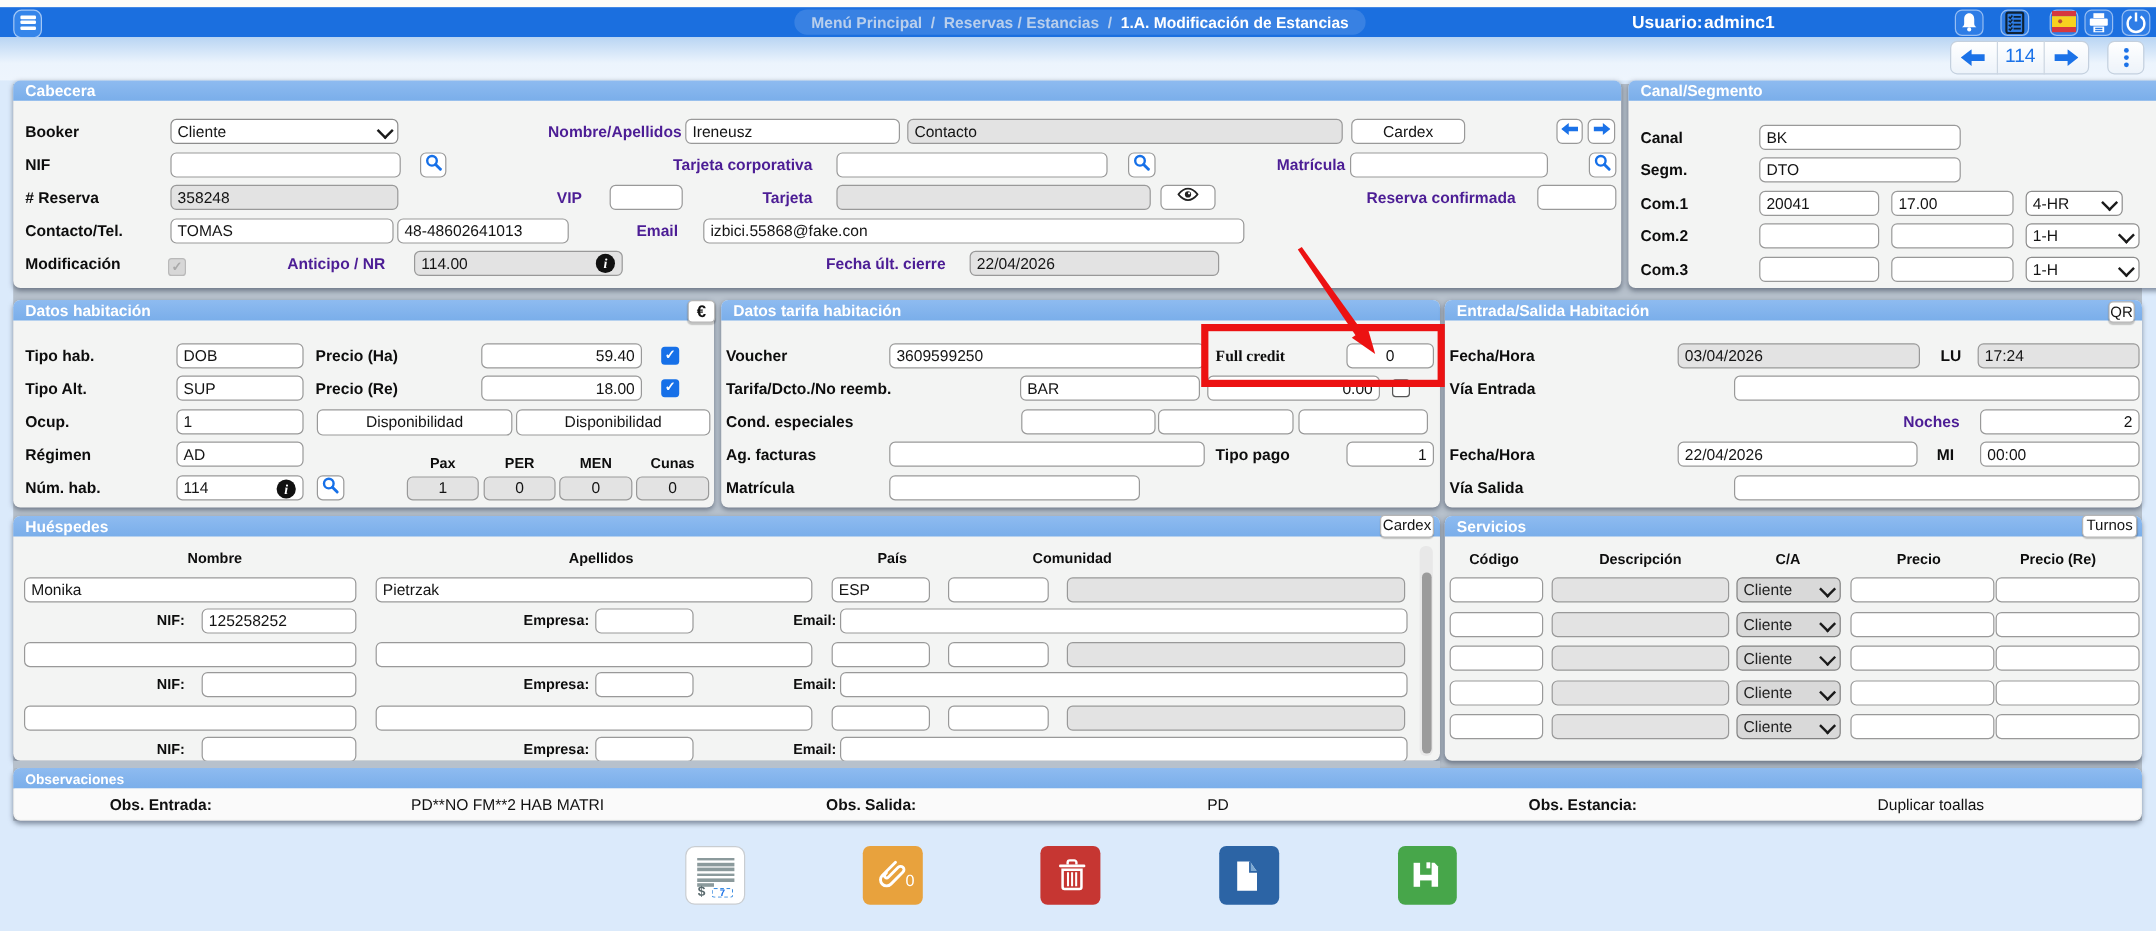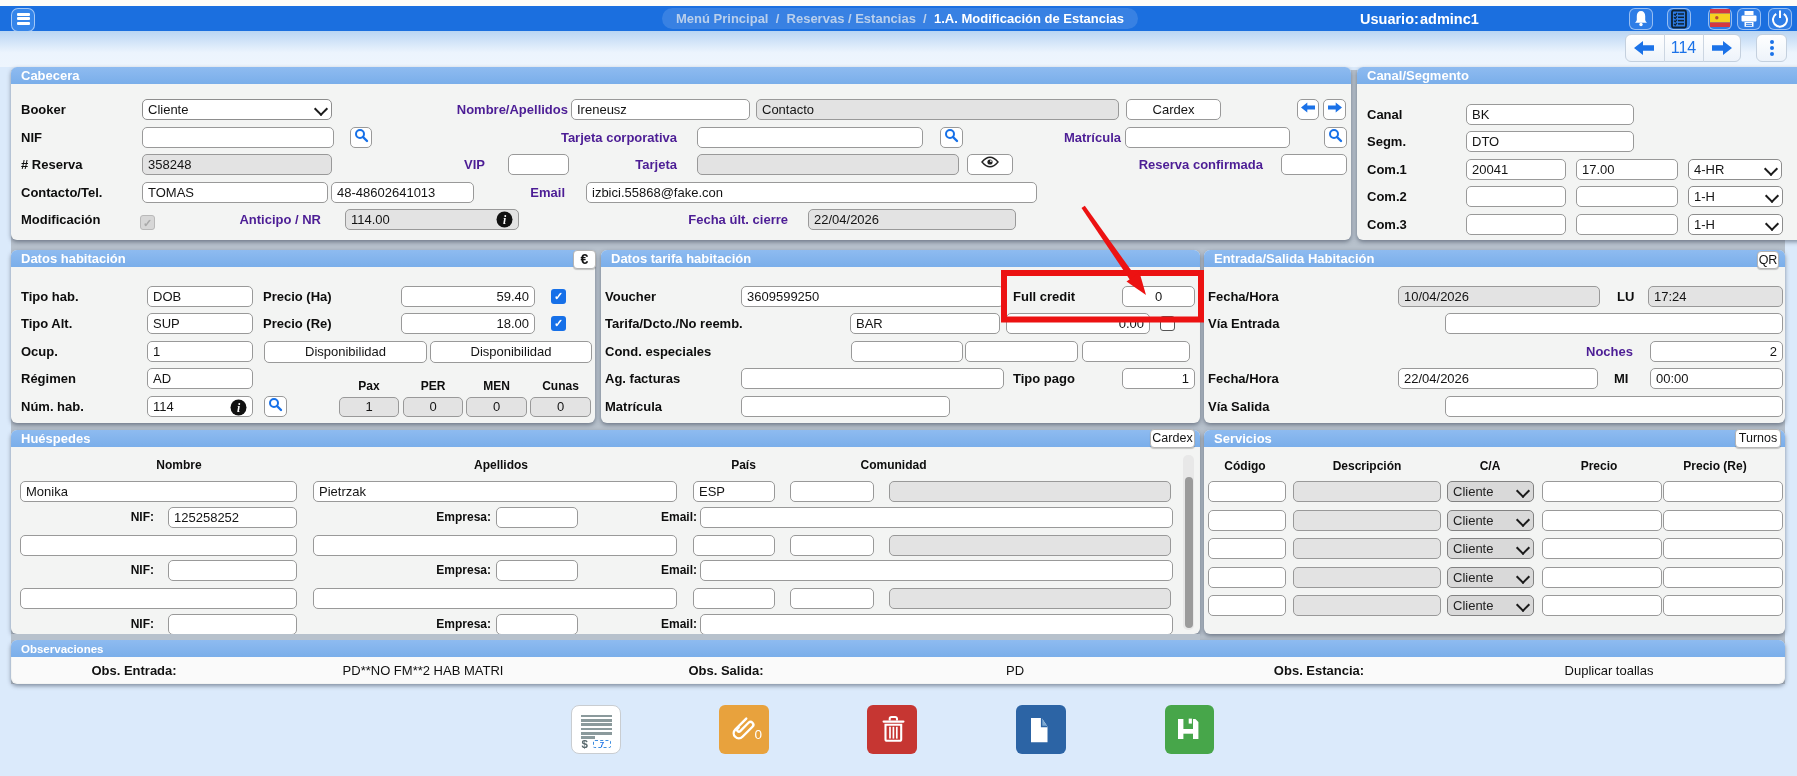--- a/index.html
+++ b/index.html
@@ -181,21 +181,21 @@
 <div class="in dis" style="left:808px;top:209px;width:208px;">22/04/2026</div>
 <div class="lb" style="left:1367px;top:106.5px;">Canal</div>
 <div class="lb" style="left:1367px;top:134px;">Segm.</div>
 <div class="lb" style="left:1367px;top:161.5px;">Com.1</div>
 <div class="lb" style="left:1367px;top:189px;">Com.2</div>
 <div class="lb" style="left:1367px;top:216.5px;">Com.3</div>
 <div class="in " style="left:1466px;top:103.5px;width:168px;">BK</div>
 <div class="in " style="left:1466px;top:131px;width:168px;">DTO</div>
 <div class="in " style="left:1466px;top:158.5px;width:100px;">20041</div>
 <div class="in " style="left:1576px;top:158.5px;width:102px;">17.00</div>
-<div class="sel" style="left:1688px;top:158.5px;width:94px;">4-HR</div>
+<div class="sel" style="left:1688px;top:158.5px;width:81px;">4-HR</div>
 <div class="in " style="left:1466px;top:186px;width:100px;"></div>
 <div class="in " style="left:1576px;top:186px;width:102px;"></div>
 <div class="sel" style="left:1688px;top:186px;width:95px;">1-H</div>
 <div class="in " style="left:1466px;top:213.5px;width:100px;"></div>
 <div class="in " style="left:1576px;top:213.5px;width:102px;"></div>
 <div class="sel" style="left:1688px;top:213.5px;width:95px;">1-H</div>
 <div class="lb" style="left:21px;top:288.5px;">Tipo hab.</div>
 <div class="lb" style="left:21px;top:316px;">Tipo Alt.</div>
 <div class="lb" style="left:21px;top:343.5px;">Ocup.</div>
 <div class="lb" style="left:21px;top:371px;">Régimen</div>
@@ -228,34 +228,34 @@
 <div class="in dis tc" style="left:339px;top:397px;width:60px;height:20px;line-height:18px;">1</div>
 <div class="in dis tc" style="left:403px;top:397px;width:60px;height:20px;line-height:18px;">0</div>
 <div class="in dis tc" style="left:466px;top:397px;width:61px;height:20px;line-height:18px;">0</div>
 <div class="in dis tc" style="left:530px;top:397px;width:61px;height:20px;line-height:18px;">0</div>
 <div class="lb" style="left:605px;top:288.5px;">Voucher</div>
 <div class="lb" style="left:605px;top:316px;">Tarifa/Dcto./No reemb.</div>
 <div class="lb" style="left:605px;top:343.5px;">Cond. especiales</div>
 <div class="lb" style="left:605px;top:371px;">Ag. facturas</div>
 <div class="lb" style="left:605px;top:398.5px;">Matrícula</div>
 <div class="in " style="left:741px;top:285.5px;width:263px;">3609599250</div>
-<div class="lb" style="left:1013px;top:288.5px;">Full credit</div>
+<div class="lb" style="left:1013px;top:288.5px;font-family:Liberation Serif, serif;">Full credit</div>
 <div class="in tc" style="left:1122px;top:285.5px;width:73px;">0</div>
 <div class="in " style="left:850px;top:313px;width:150px;">BAR</div>
 <div class="in tr" style="left:1006px;top:313px;width:144px;">0.00</div>
 <div class="cb cbe" style="left:1160px;top:316px;"></div>
 <div class="in " style="left:851px;top:340.5px;width:112px;"></div>
 <div class="in " style="left:965px;top:340.5px;width:113px;"></div>
 <div class="in " style="left:1082px;top:340.5px;width:108px;"></div>
 <div class="in " style="left:741px;top:368px;width:263px;"></div>
 <div class="lb" style="left:1013px;top:371px;">Tipo pago</div>
 <div class="in tr" style="left:1122px;top:368px;width:73px;">1</div>
 <div class="in " style="left:741px;top:395.5px;width:209px;"></div>
 <div class="lb" style="left:1208px;top:288.5px;">Fecha/Hora</div>
-<div class="in dis" style="left:1398px;top:285.5px;width:202px;">10/04/2026</div>
+<div class="in dis" style="left:1398px;top:285.5px;width:202px;">03/04/2026</div>
 <div class="lb" style="left:1617px;top:288.5px;">LU</div>
 <div class="in dis" style="left:1648px;top:285.5px;width:135px;">17:24</div>
 <div class="lb" style="left:1208px;top:316px;">Vía Entrada</div>
 <div class="in " style="left:1445px;top:313px;width:338px;"></div>
 <div class="lbr" style="left:1373px;top:343.5px;">Noches</div>
 <div class="in tr" style="left:1650px;top:340.5px;width:133px;">2</div>
 <div class="lb" style="left:1208px;top:371px;">Fecha/Hora</div>
 <div class="in " style="left:1398px;top:368px;width:200px;">22/04/2026</div>
 <div class="lb" style="left:1614px;top:371px;">MI</div>
 <div class="in " style="left:1650px;top:368px;width:133px;">00:00</div>

